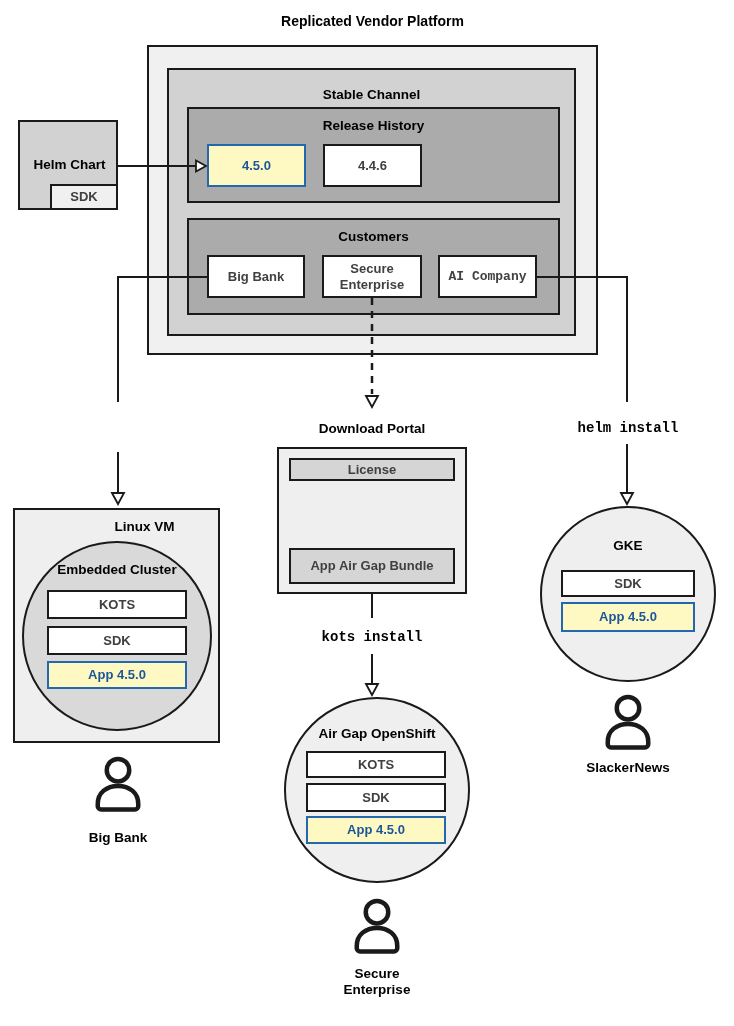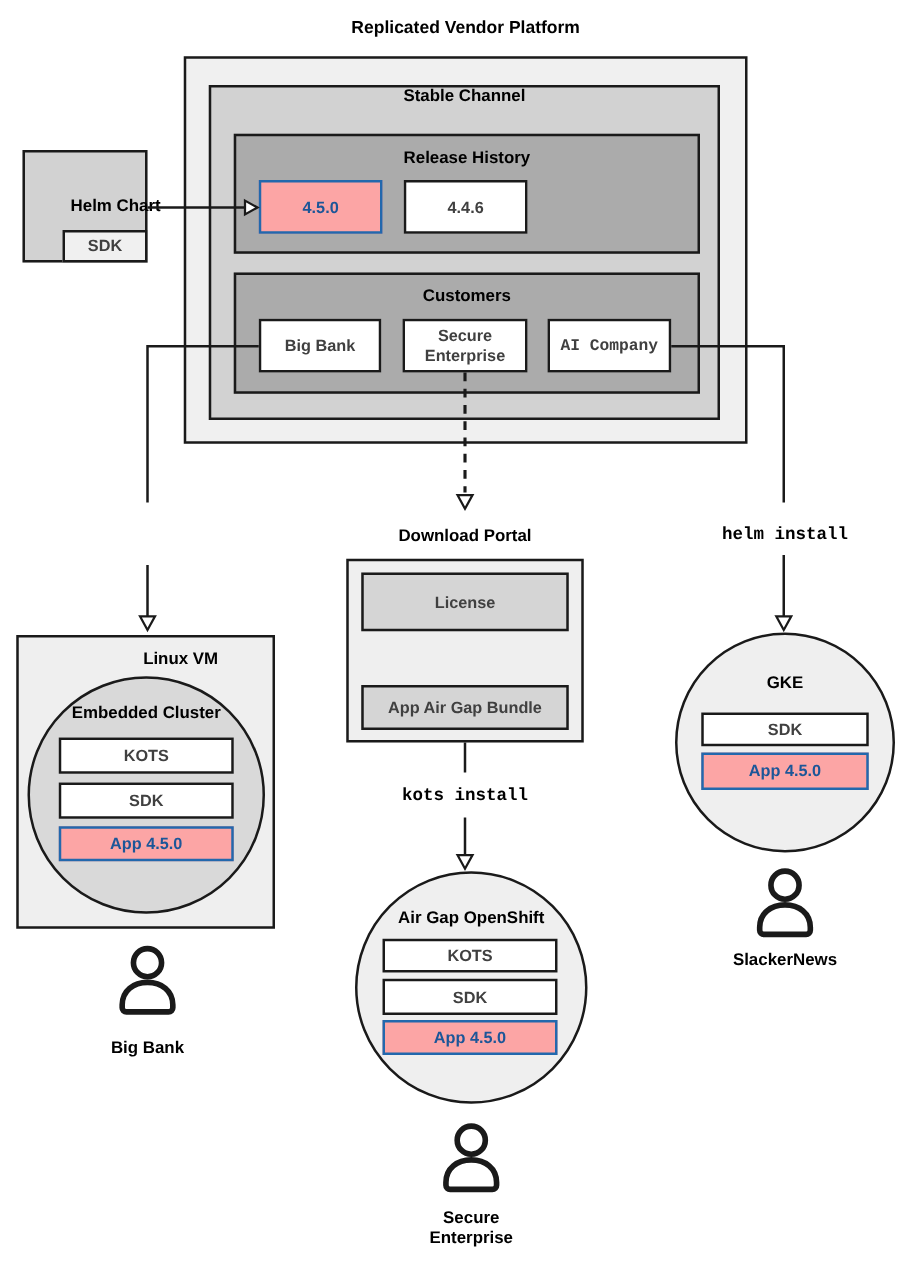--- a/index.html
+++ b/index.html
@@ -16,37 +16,37 @@
   .platform-bg { background:#f0f0f0; }
   .channel-bg  { background:#d2d2d2; }
   .section-bg  { background:#ababab; }
   .white-bg    { background:#ffffff; }
   .vm-bg       { background:#efefef; }
   .circle-dark { background:#d9d9d9; border-radius:50%; }
   .circle-light{ background:#efefef; border-radius:50%; }
   .portal-item-bg { background:#d5d5d5; }
   .helm-sdk-bg { background:#f0f0f0; }
   .blue {
-    background:#fca5a5; border-color:#2268ad;
+    background:#fef9c3; border-color:#2268ad;
   }
   .blue .lbl, .lbl.blue-text { color:#1c5698; }
   svg.overlay { position:absolute; left:0; top:0; pointer-events:none; }
   .person { stroke:#1a1a1a; stroke-width:4; fill:none; }
 </style>
 </head>
 <body>
 
 <div id="canvas">
 
   <div class="abs hdr" style="left:147px; top:13px; width:451px; font-size:14px;">Replicated Vendor Platform</div>
 
   <div class="box platform-bg" style="left:147px; top:45px; width:451px; height:310px;"></div>
 
   <div class="box channel-bg" style="left:167px; top:68px; width:409px; height:268px;"></div>
-  <div class="abs hdr" style="left:167px; top:69px; width:409px;">Stable Channel</div>
+  <div class="abs hdr" style="left:167px; top:87px; width:409px;">Stable Channel</div>
 
   <div class="box section-bg" style="left:187px; top:107px; width:373px; height:96px;"></div>
   <div class="abs hdr" style="left:187px; top:118px; width:373px;">Release History</div>
 
   <div class="box blue flexc" style="left:207px; top:144px; width:99px; height:43px;">
     <span class="lbl blue-text">4.5.0</span>
   </div>
   <div class="box white-bg flexc" style="left:323px; top:144px; width:99px; height:43px;">
     <span class="lbl">4.4.6</span>
   </div>
@@ -58,21 +58,21 @@
     <span class="lbl">Big Bank</span>
   </div>
   <div class="box white-bg flexc" style="left:322px; top:255px; width:100px; height:43px; padding:0 8px;">
     <span class="lbl">Secure Enterprise</span>
   </div>
   <div class="box white-bg flexc" style="left:438px; top:255px; width:99px; height:43px;font-family:Liberation Mono, monospace;">
     <span class="lbl">AI Company</span>
   </div>
 
   <div class="box channel-bg" style="left:18px; top:120px; width:100px; height:90px;"></div>
-  <div class="abs hdr" style="left:29px; top:157px; width:100px;padding-left:27px;">Helm Chart</div>
+  <div class="abs hdr" style="left:6px; top:157px; width:100px;padding-left:27px;">Helm Chart</div>
   <div class="box helm-sdk-bg flexc" style="left:50px; top:184px; width:68px; height:26px;">
     <span class="lbl">SDK</span>
   </div>
 
 
   <div class="box vm-bg" style="left:13px; top:508px; width:207px; height:235px;"></div>
   <div class="abs hdr" style="left:13px; top:519px; width:207px;margin-left:28px;">Linux VM</div>
 
   <div class="box circle-dark" style="left:22px; top:541px; width:190px; height:190px;"></div>
   <div class="abs hdr" style="left:22px; top:562px; width:190px;">Embedded Cluster</div>
@@ -89,21 +89,21 @@
 
   <svg class="abs" style="left:91px; top:756px;" width="54" height="62" viewBox="0 0 48 54">
     <circle class="person" cx="24" cy="12" r="10"></circle>
     <path class="person" d="M6 44 v-2 c0 -10 8 -16 18 -16 s18 6 18 16 v2 a3 3 0 0 1 -3 3 h-30 a3 3 0 0 1 -3 -3 z" stroke-linejoin="round"></path>
   </svg>
   <div class="abs hdr" style="left:58px; top:830px; width:120px;">Big Bank</div>
 
   <div class="abs hdr" style="left:277px; top:421px; width:190px;">Download Portal</div>
 
   <div class="box vm-bg" style="left:277px; top:447px; width:190px; height:147px;"></div>
-  <div class="box portal-item-bg flexc" style="left:289px; top:458px; width:166px; height:47px;">
+  <div class="box portal-item-bg flexc" style="left:289px; top:458px; width:166px; height:23px;">
     <span class="lbl">License</span>
   </div>
   <div class="box portal-item-bg flexc" style="left:289px; top:548px; width:166px; height:36px;">
     <span class="lbl">App Air Gap Bundle</span>
   </div>
 
   <div class="abs mono" style="left:284px; top:629px; width:176px;">kots install</div>
 
   <div class="box circle-light" style="left:284px; top:697px; width:186px; height:186px;"></div>
   <div class="abs hdr" style="left:284px; top:726px; width:186px;">Air Gap OpenShift</div>

